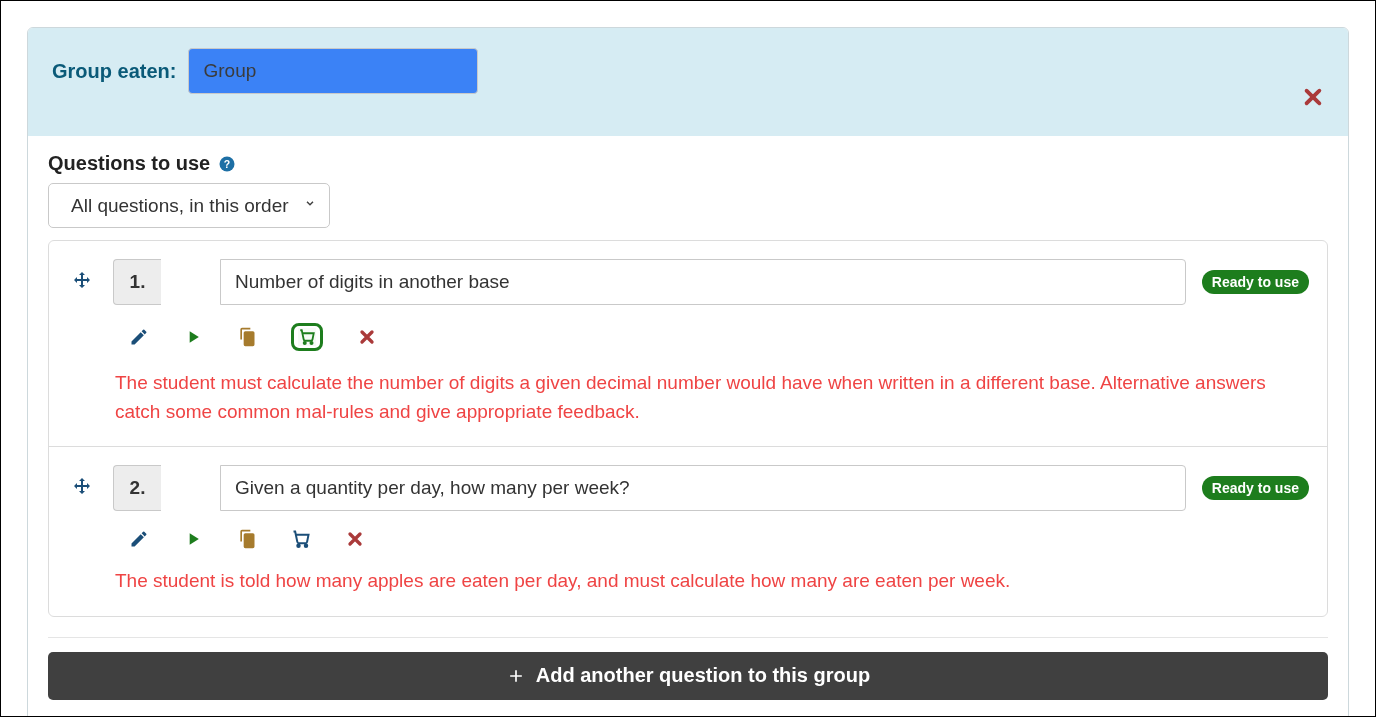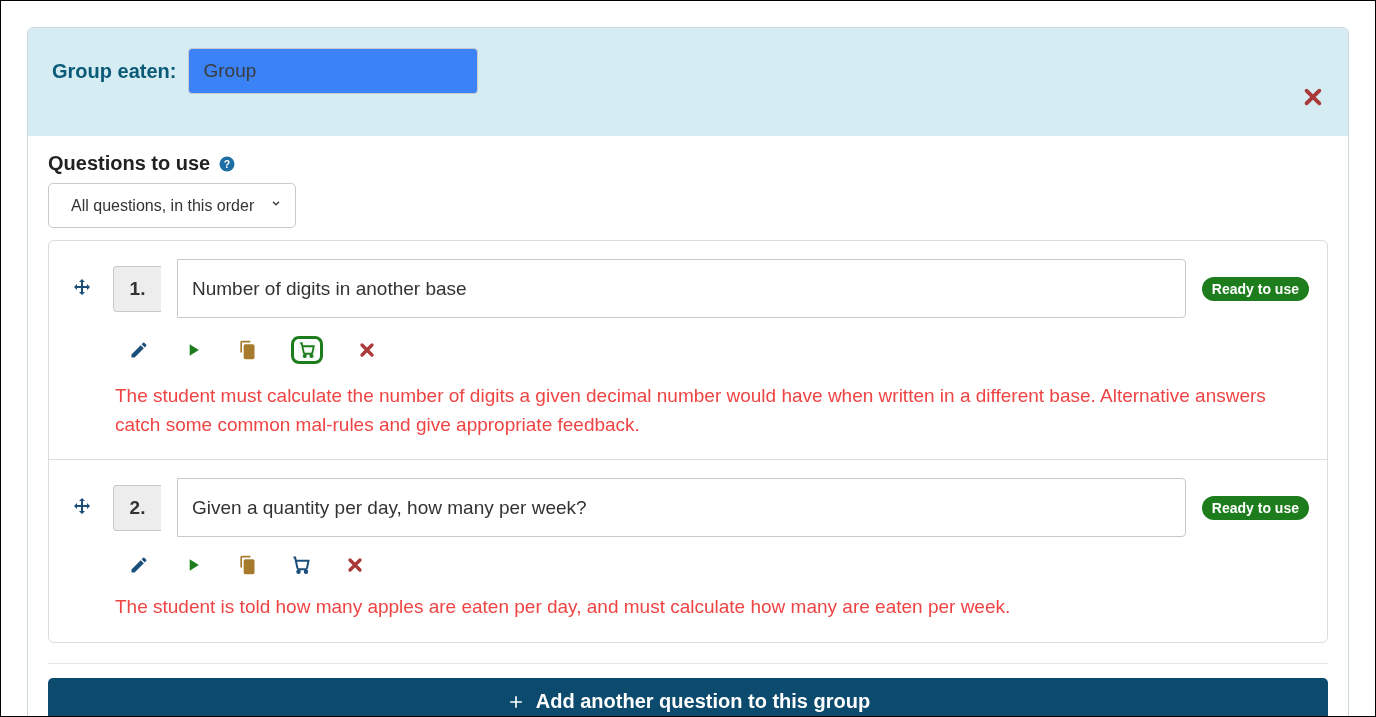--- a/index.html
+++ b/index.html
@@ -72,21 +72,21 @@
     color: #1d6fa5;
     display: inline-flex;
   }
 
   .order-select {
     margin-top: 8px;
     height: 45px;
     border: 1px solid #c9c9c9;
     border-radius: 5px;
     padding: 0 40px 0 22px;
-    font-size: 16px;
+    font-size: 19px;
     color: #333;
     background: #fff;
     appearance: none;
     -webkit-appearance: none;
     position: relative;
   }
   .select-wrap { position: relative; display: inline-block; }
   .select-caret {
     position: absolute;
     right: 14px;
@@ -131,27 +131,28 @@
     display: flex;
     align-items: center;
     justify-content: center;
     font-weight: 700;
     font-size: 19px;
     color: #333;
     flex-shrink: 0;
   }
   .title-input {
     flex: 1 1 auto;
-    height: 59px;
+    height: 46px;
     border: 1px solid #c9c9c9;
     border-radius: 0 4px 4px 0;
     background: #fff;
     padding: 0 14px;
     font-size: 19px;
     color: #333;
+    margin-left: 43px;
   }
   .status-badge {
     background: #1d7d1d;
     color: #fff;
     font-weight: 700;
     font-size: 14px;
     padding: 4px 10px;
     border-radius: 12px;
     white-space: nowrap;
     flex-shrink: 0;
@@ -187,21 +188,21 @@
     line-height: 1.5;
   }
 
   .footer-sep {
     margin-top: 20px;
     border-top: 1px solid #e5e5e5;
     padding-top: 14px;
   }
   .add-btn {
     width: 100%;
-    background: #0c4a6e;
+    background: #404040;
     color: #fff;
     border: none;
     border-radius: 5px;
     height: 48px;
     font-size: 20px;
     font-weight: 600;
     display: flex;
     align-items: center;
     justify-content: center;
     gap: 10px;

